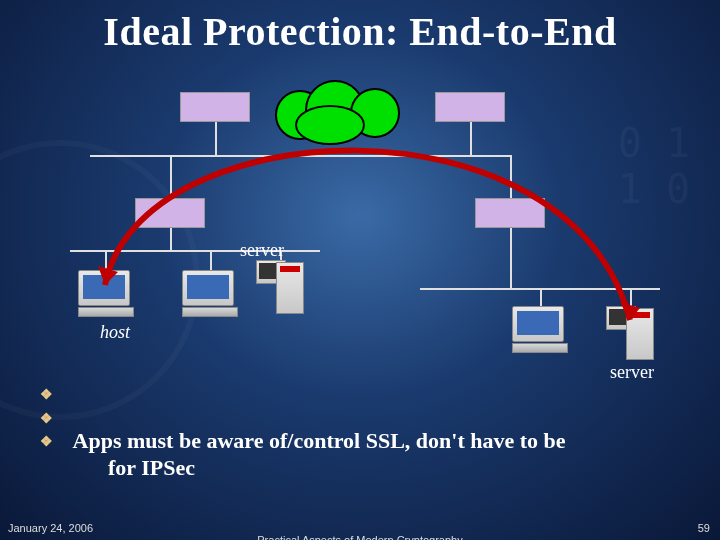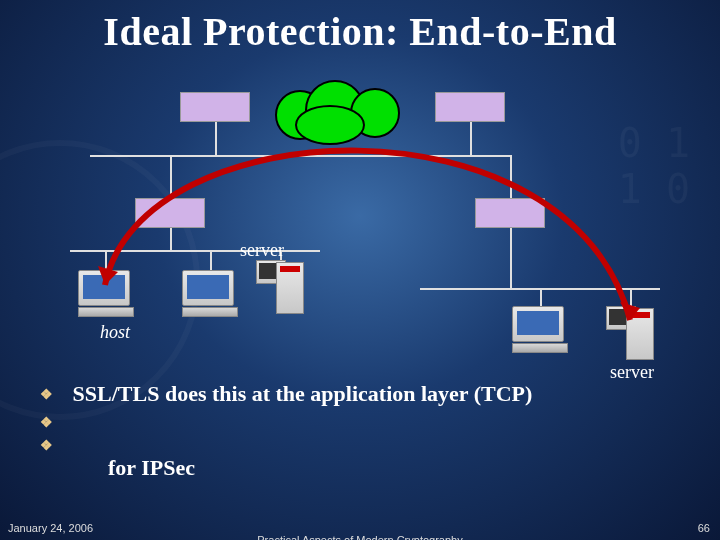--- a/index.html
+++ b/index.html
@@ -254,29 +254,29 @@
     <svg class="arc-svg">
       <path d="M 55 205 C 90 30, 520 10, 580 240" stroke="#c00000" stroke-width="6" fill="none"></path>
       <polygon points="580,240 570,222 590,228" fill="#c00000"></polygon>
       <polygon points="55,205 48,186 68,192" fill="#c00000"></polygon>
     </svg>
   </div>
 
   <div class="bullets">
     <div class="row">
       <span class="marker">❖</span>
-      <span>SSL/TLS does this at the application layer (TCP)</span>
     </div>
     <div class="row">
       <span class="marker">❖</span>
     </div>
     <div class="row">
       <span class="marker">❖</span>
+      <span>Apps must be aware of/control SSL, don't have to be</span>
     </div>
     <div class="cont">for IPSec</div>
   </div>
 
   <div class="footer">
     <span class="date">January 24, 2006</span>
     <span class="center">Practical Aspects of Modern Cryptography</span>
-    <span class="num">66</span>
+    <span class="num">59</span>
   </div>
 </div>
 
 </body></html>

